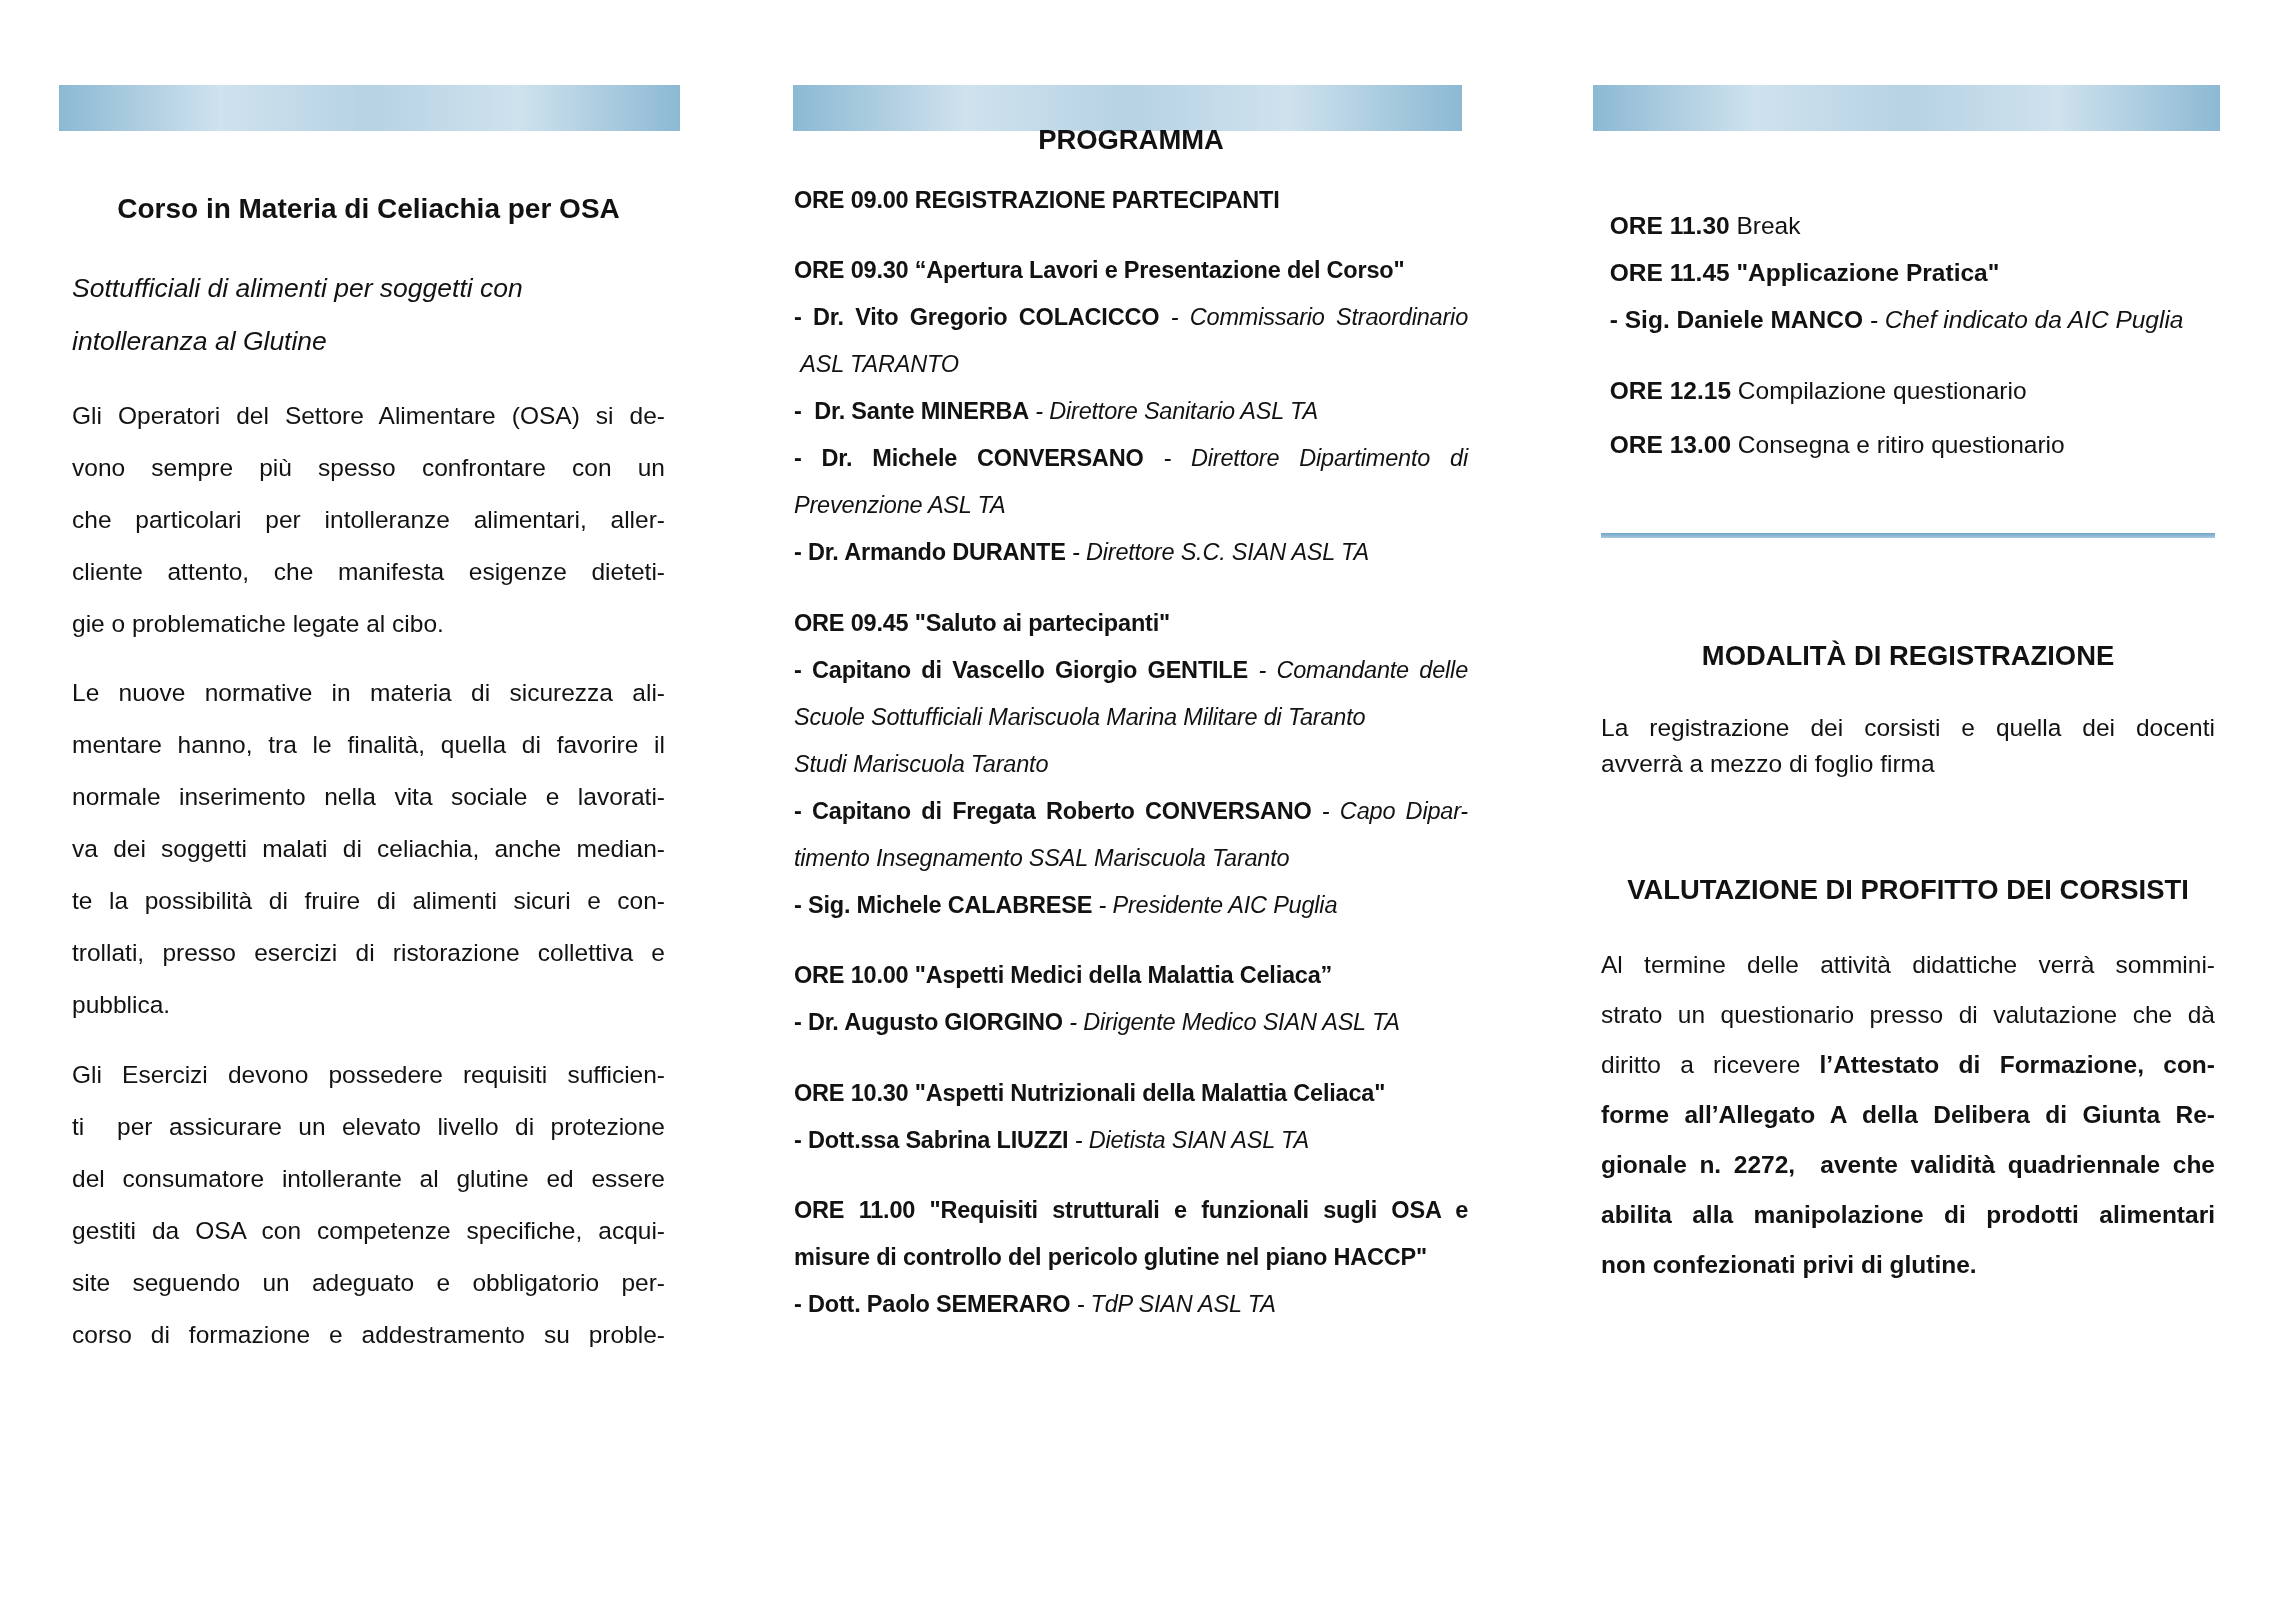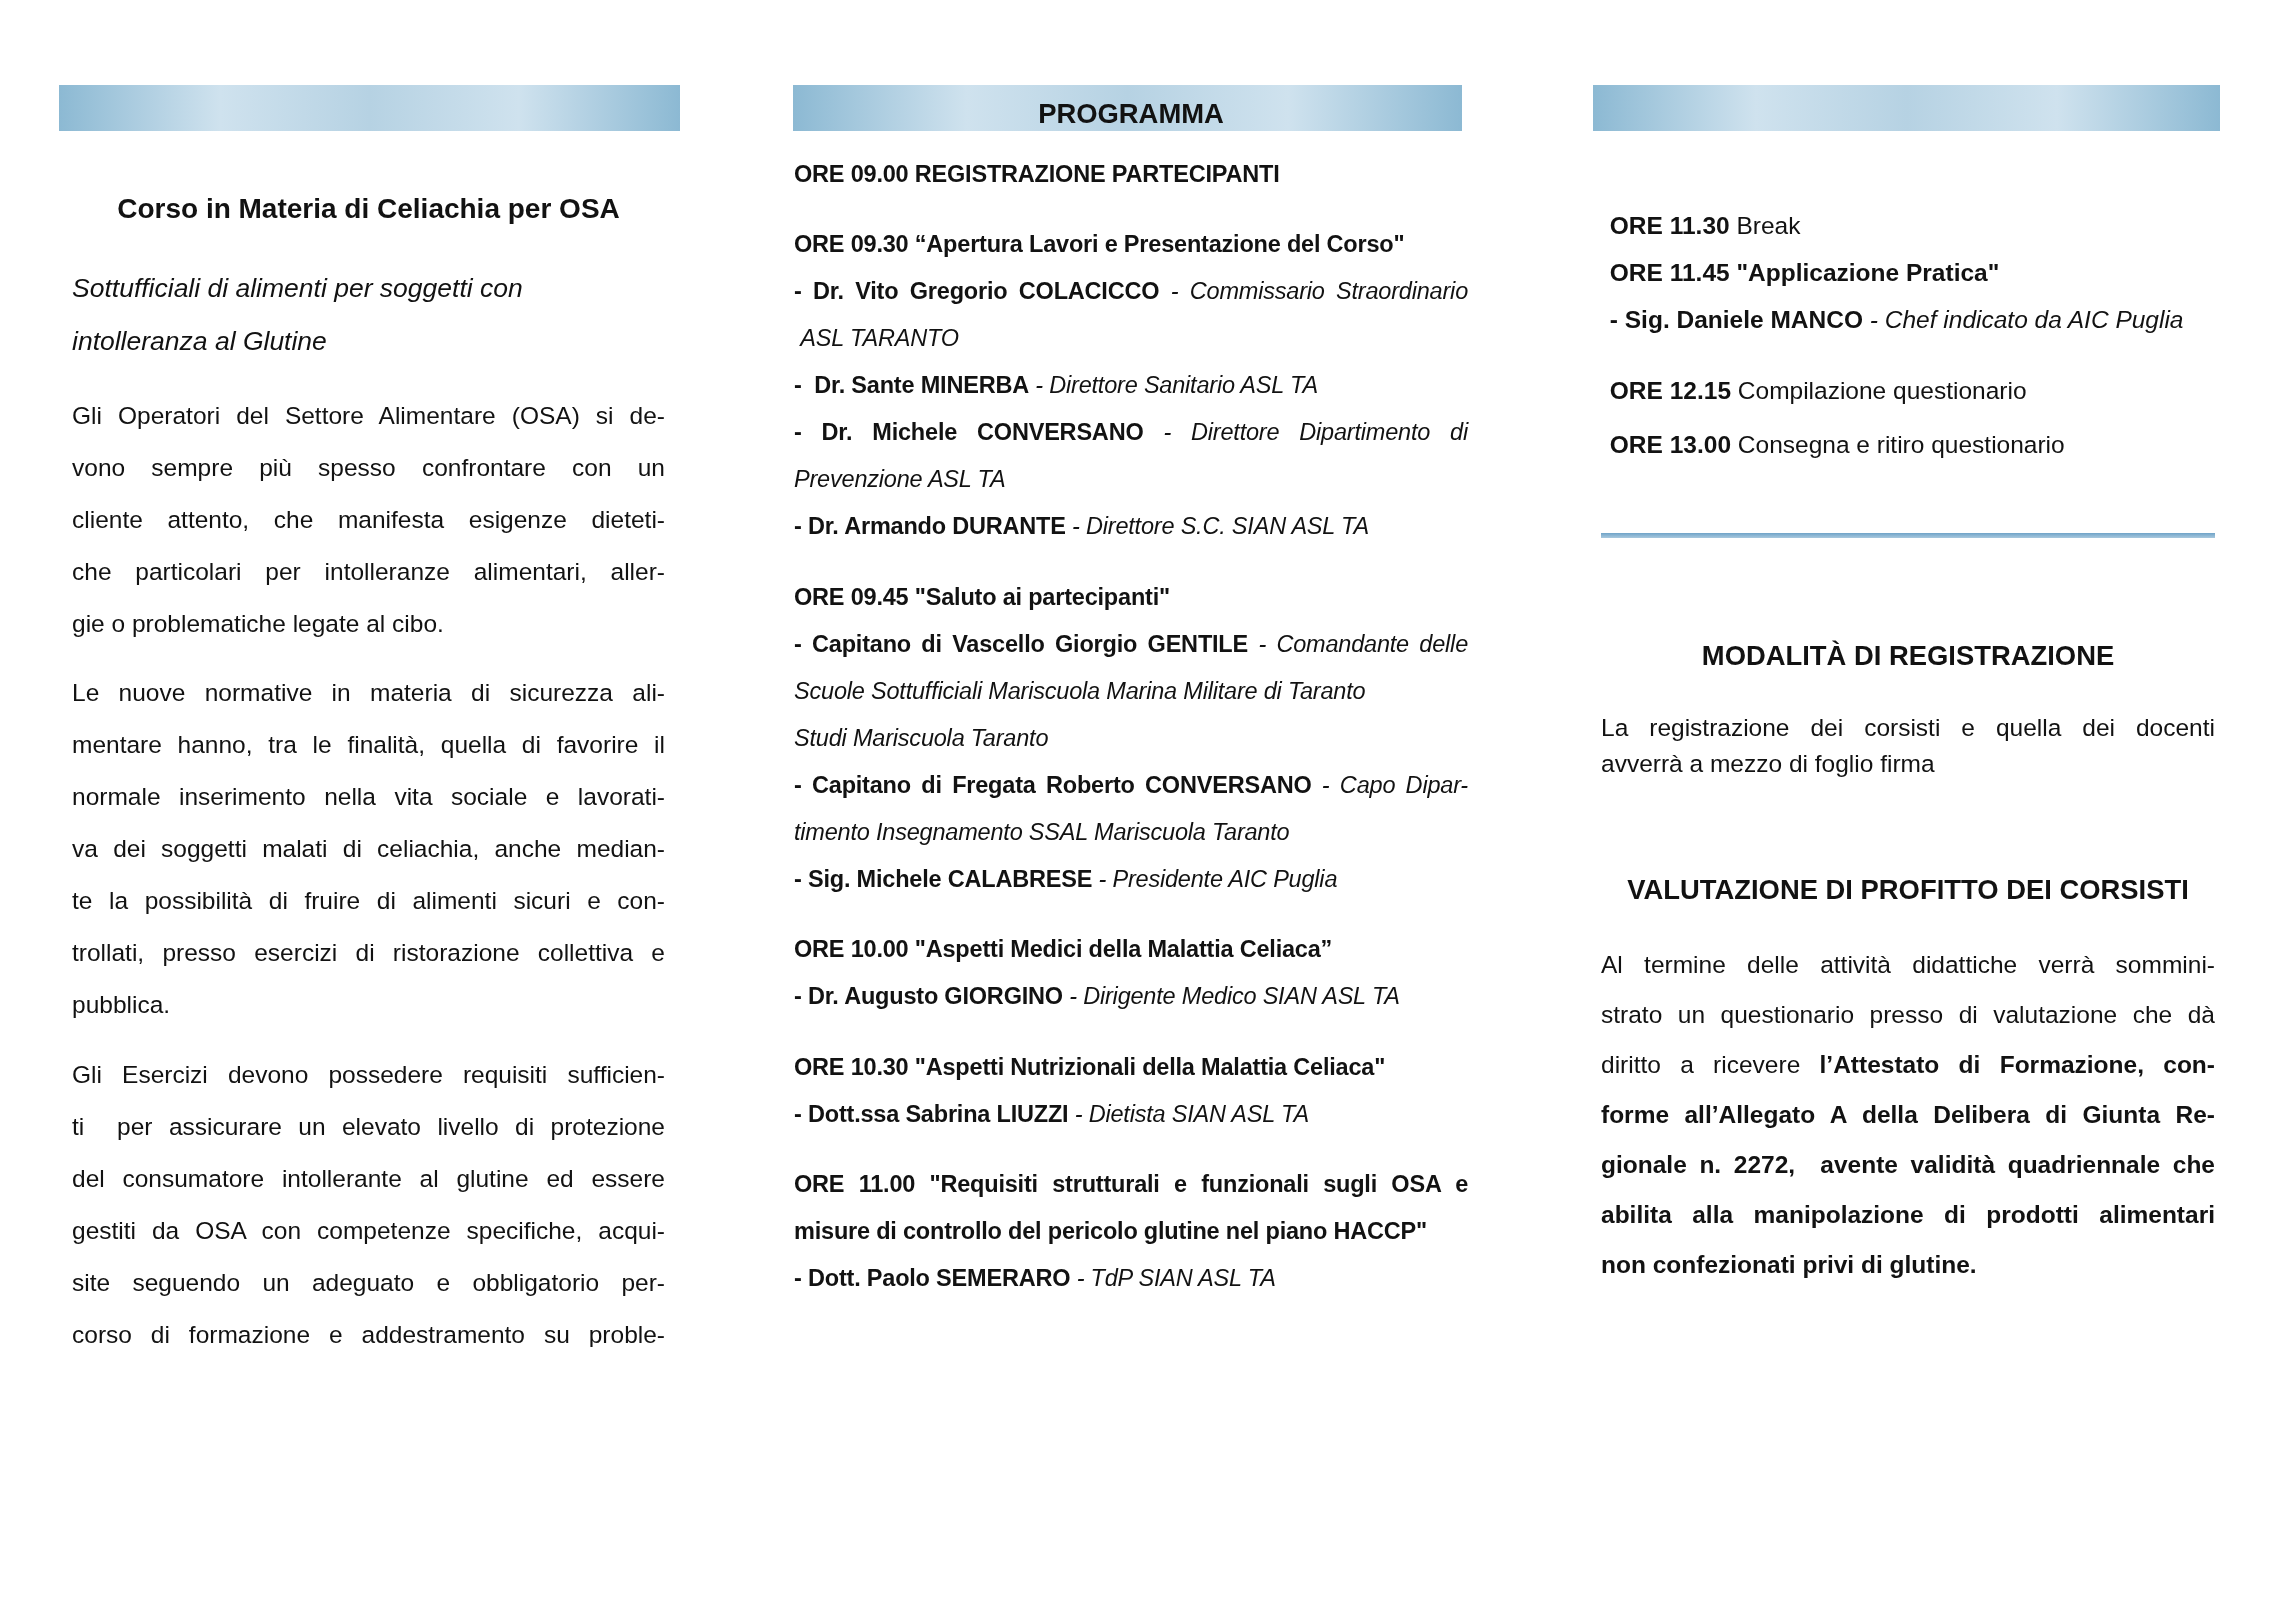--- a/index.html
+++ b/index.html
@@ -13,21 +13,21 @@
     background:linear-gradient(90deg,var(--bar-edge,#8cb9d3) 0%,var(--bar-light,#cfe2ee) 26%,var(--bar-mid,#b6d2e3) 50%,var(--bar-light,#cfe2ee) 74%,var(--bar-edge,#8cb9d3) 100%);
   }
   .bar.top{top:85px;height:46px;}
   .bar.bottom{top:1521px;height:52px;}
   .bar.p1{left:59px;width:621px;}
   .bar.p2{left:793px;width:669px;}
   .bar.p3{left:1593px;width:627px;}
 
   .col{position:absolute;top:0;}
   #col-left{left:72px;width:593px;padding-top:188px;font-size:24.5px;line-height:52px;}
-  #col-center{left:794px;width:674px;padding-top:92px;font-size:23.5px;line-height:47px;letter-spacing:-0.2px;}
+  #col-center{left:794px;width:674px;padding-top:118px;font-size:23.5px;line-height:47px;letter-spacing:-0.2px;}
   #col-right{left:1601px;width:614px;padding-top:202px;font-size:24.5px;line-height:47px;}
 
   .line{white-space:nowrap;hyphens:none;}
   .line.j{text-align:justify;text-align-last:justify;white-space:normal;}
   .seg-b{font-weight:700;}
   .seg-i{font-style:italic;}
 
   .b-title{text-align:center;font-size:28px;line-height:41px;margin-bottom:33px;}
   .b-subtitle{font-size:26.5px;line-height:53px;margin-bottom:21.6px;}
   .b-para{margin-bottom:17.6px;}
@@ -56,22 +56,22 @@
       <div class="block b-title">
         <div class="line"><span class="seg-b">Corso in Materia di Celiachia per OSA</span></div>
       </div>
       <div class="block b-subtitle">
         <div class="line"><span class="seg-i">Sottufficiali di alimenti per soggetti con</span></div>
         <div class="line"><span class="seg-i">intolleranza al Glutine</span></div>
       </div>
       <div class="block b-para">
         <div class="line j"><span>Gli Operatori del Settore Alimentare (OSA) si de-</span></div>
         <div class="line j"><span>vono sempre più spesso confrontare con un</span></div>
+        <div class="line j"><span>che particolari per intolleranze alimentari, aller-</span></div>
         <div class="line j"><span>cliente attento, che manifesta esigenze dieteti-</span></div>
-        <div class="line j"><span>che particolari per intolleranze alimentari, aller-</span></div>
         <div class="line"><span>gie o problematiche legate al cibo.</span></div>
       </div>
       <div class="block b-para">
         <div class="line j"><span>Le nuove normative in materia di sicurezza ali-</span></div>
         <div class="line j"><span>mentare hanno, tra le finalità, quella di favorire il</span></div>
         <div class="line j"><span>normale inserimento nella vita sociale e lavorati-</span></div>
         <div class="line j"><span>va dei soggetti malati di celiachia, anche median-</span></div>
         <div class="line j"><span>te la possibilità di fruire di alimenti sicuri e con-</span></div>
         <div class="line j"><span>trollati, presso esercizi di ristorazione collettiva e</span></div>
         <div class="line"><span>pubblica.</span></div>

